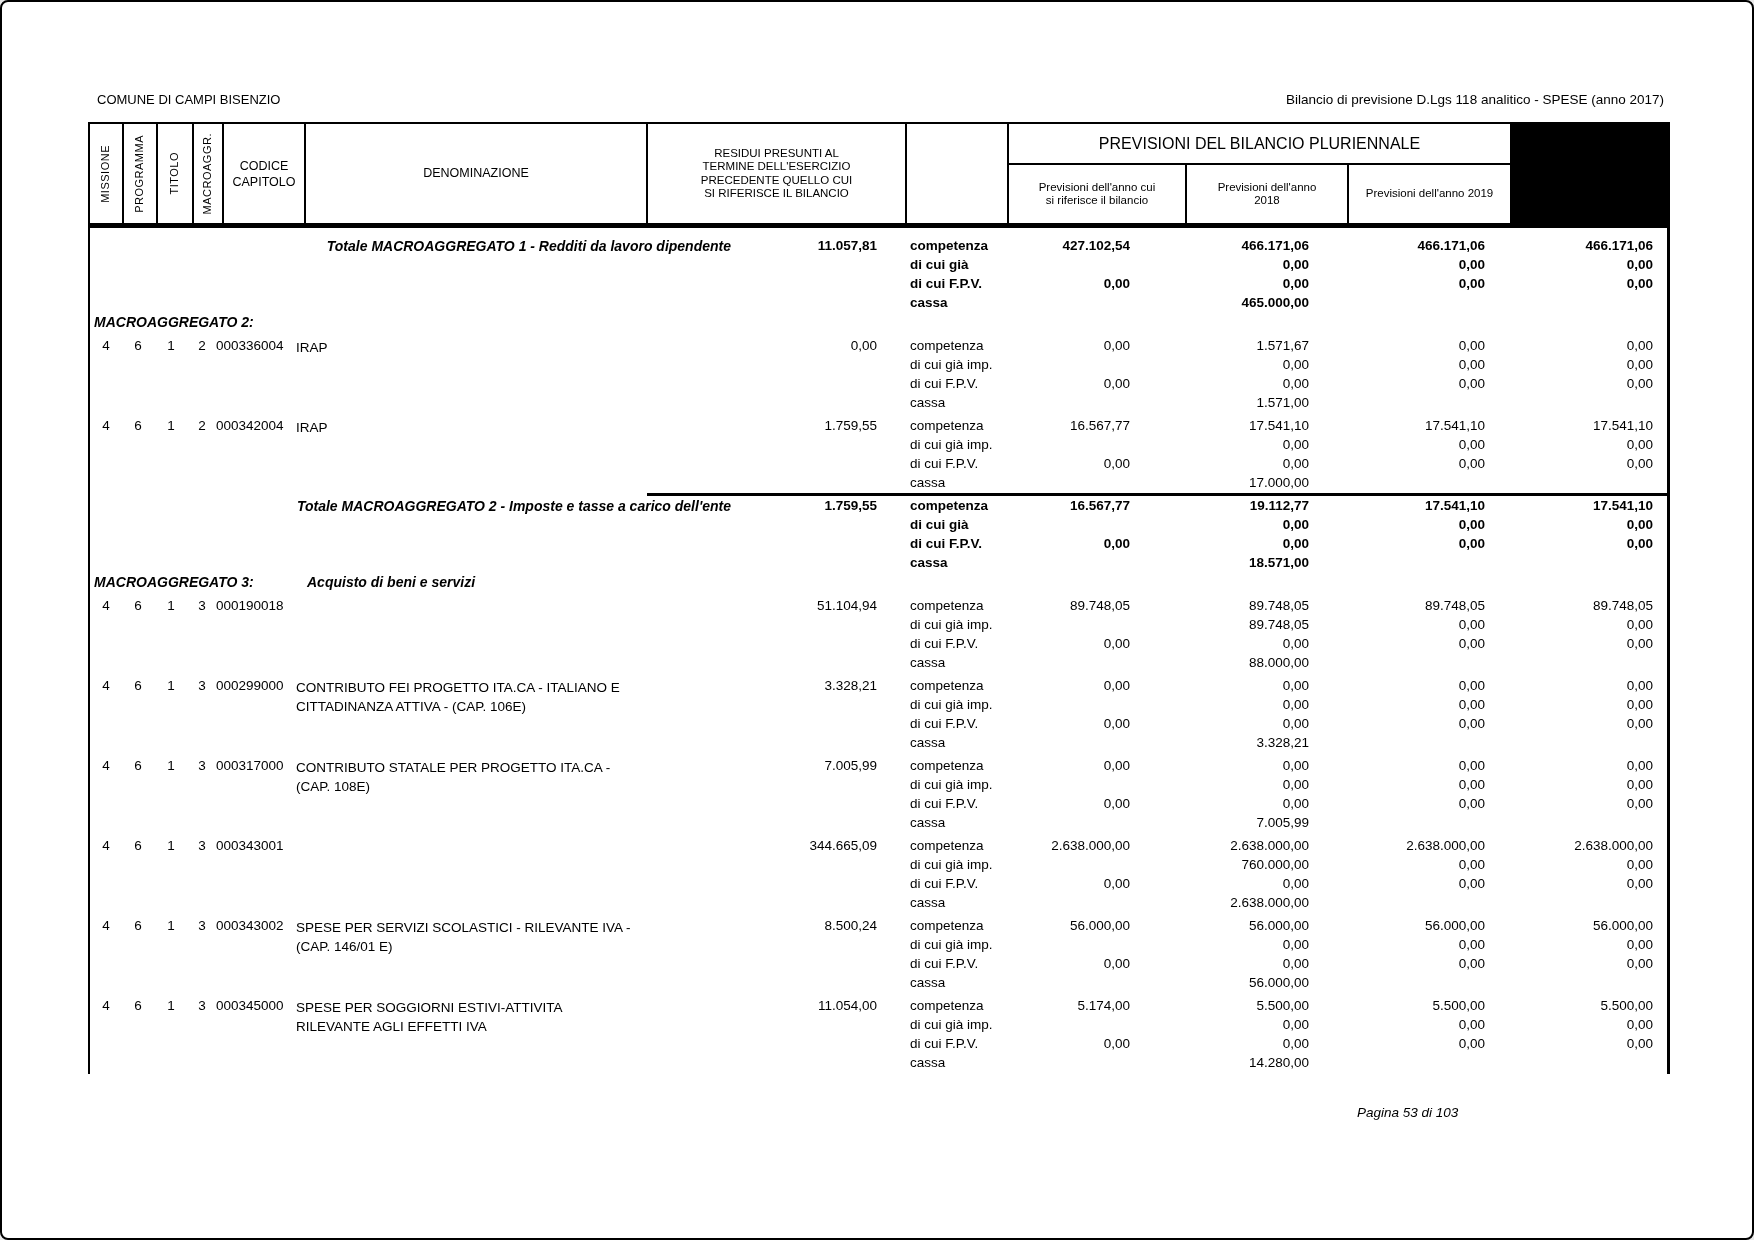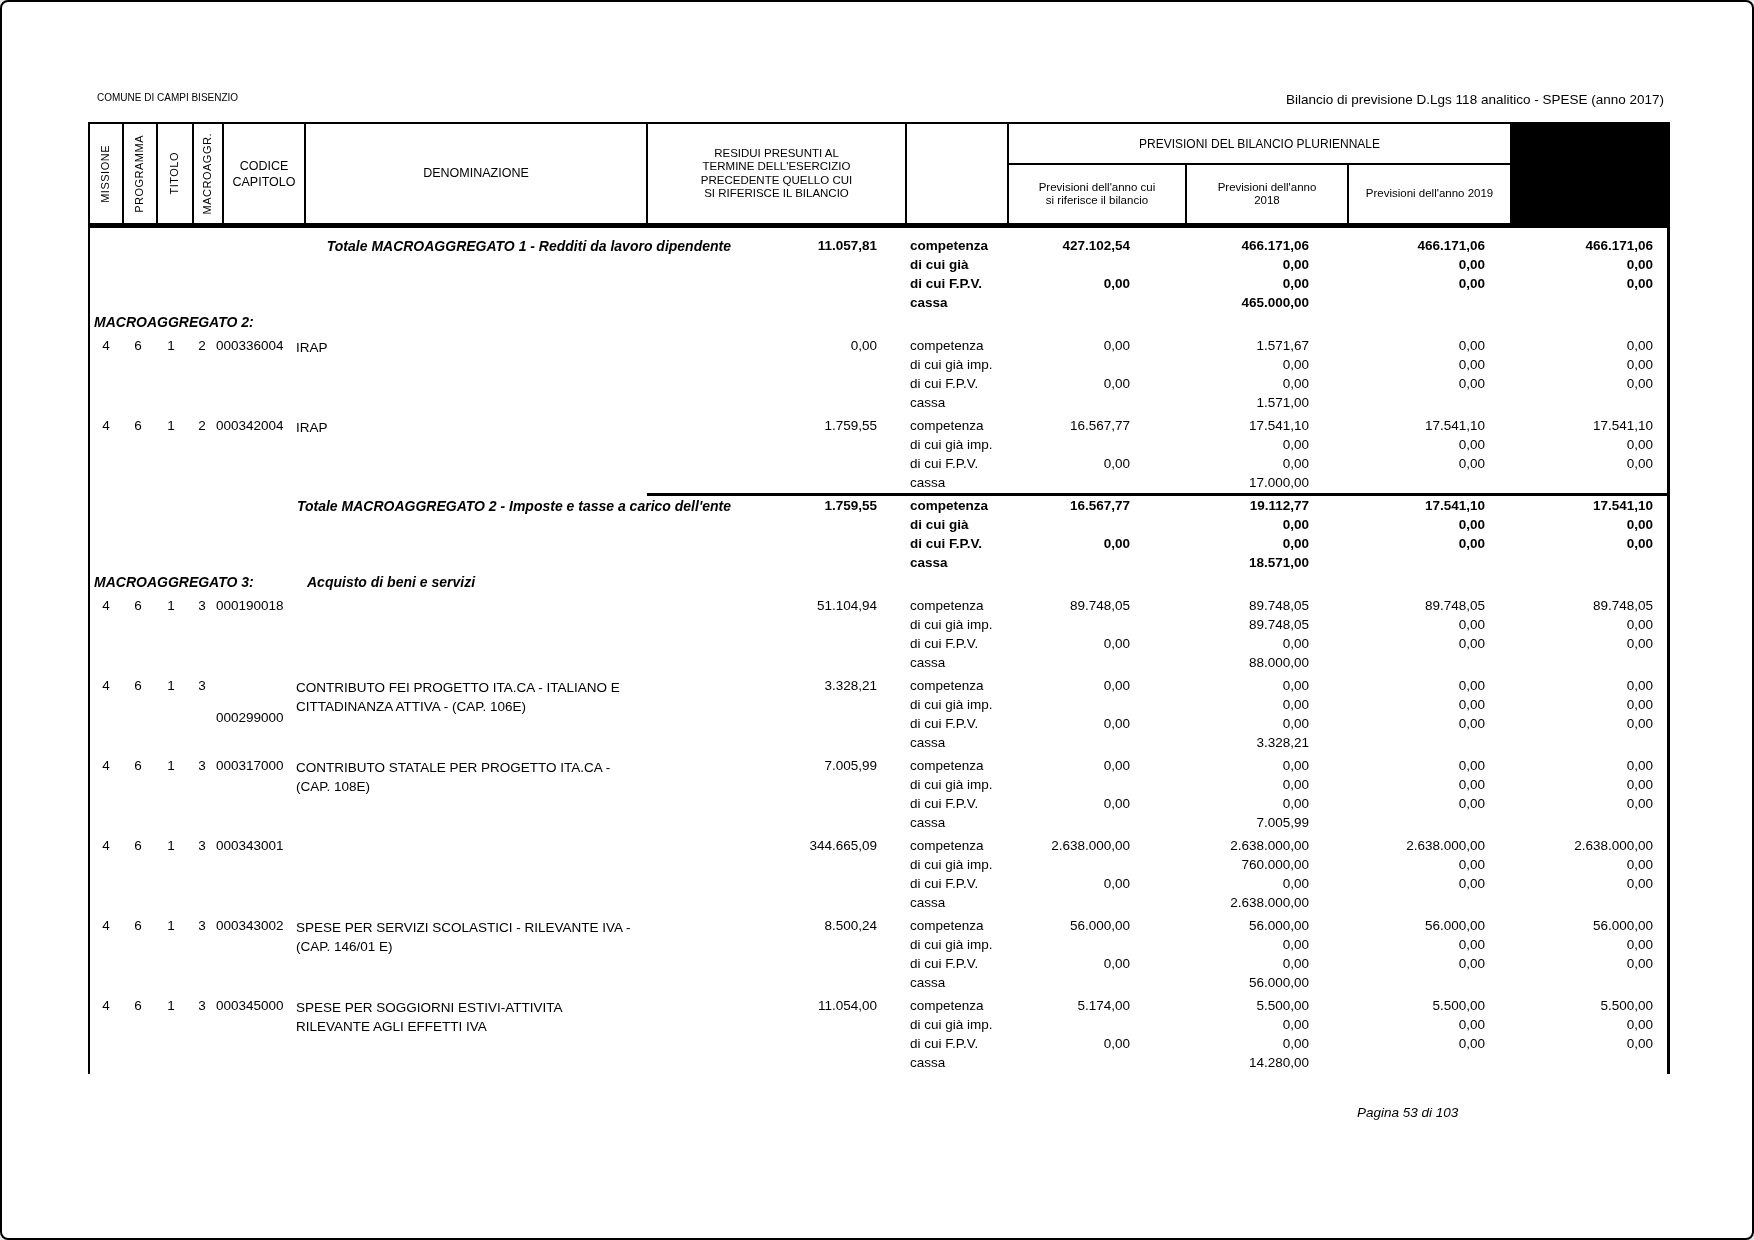--- a/index.html
+++ b/index.html
@@ -1,34 +1,34 @@
 <!DOCTYPE html>
 <html><head>
 <meta charset="utf-8">
 <style>
   html,body { margin:0; padding:0; background:#e8e8e8; }
   .page {
     position:relative; width:1750px; height:1236px; background:#fff;
     border:2px solid #000; border-radius:8px; overflow:hidden;
     font-family:"Liberation Sans", sans-serif; color:#000;
   }
-  .doc-head-left  { position:absolute; left:95px;  top:90px; font-size:10px; }
+  .doc-head-left  { position:absolute; left:95px;  top:90px; font-size:13px; }
   .doc-head-right { position:absolute; right:88px; top:90px; font-size:13.5px; }
 
   
   .thead {
     position:absolute; left:86px; top:120px; width:1578px; height:99px;
     display:grid; grid-template-columns:32px 32px 34px 28px 80px 340px 257px 100px 156px 501px;
     gap:2px; background:#000; border:2px solid #000;
   }
   .th { background:#fff; display:flex; align-items:center; justify-content:center;
         text-align:center; font-size:11.5px; line-height:13.5px; white-space:pre-line; overflow:hidden; }
   .th-vert span { writing-mode:vertical-rl; transform:rotate(180deg); font-size:11px; letter-spacing:.5px; }
   .th-pluri { background:#000; display:grid; grid-template-rows:39px 1fr; gap:2px; padding:0; }
-  .th-pluri .top { background:#fff; display:flex; align-items:center; justify-content:center; font-size:12px; }
+  .th-pluri .top { background:#fff; display:flex; align-items:center; justify-content:center; font-size:16px; }
   .th-pluri .sub { background:#000; display:grid; grid-template-columns:176px 160px 161px; gap:2px; }
   .th-pluri .sub .th { font-size:11.5px; }
 
   
   .tbody {
     position:absolute; left:86px; top:223px; width:1582px; box-sizing:border-box;
     border-left:2px solid #000; border-right:3px solid #000; border-top:3px solid #000;
     padding-top:6px; font-size:13.5px;
   }
   .row { display:grid; position:relative;
@@ -207,21 +207,21 @@
         <span class="cell num col-18" style="grid-row: 3;">0,00</span>
         <span class="cell num col-19" style="grid-row: 3;">0,00</span>
         <span class="cell col-label" style="grid-row: 4;">cassa</span>
         <span class="cell num col-anno" style="grid-row: 4;">88.000,00</span>
       </div>
       <div class="row money cap">
         <span class="cell code c-mis" style="grid-row: 1;">4</span>
         <span class="cell code c-prog" style="grid-row: 1;">6</span>
         <span class="cell code c-tit" style="grid-row: 1;">1</span>
         <span class="cell code c-mac" style="grid-row: 1;">3</span>
-        <span class="cell c-cod" style="grid-row: 1; margin-top: 32px;">000299000</span>
+        <span class="cell c-cod" style="grid-row: 1;">000299000</span>
         <span class="cell c-den" style="grid-row: 1 / span 4;">CONTRIBUTO FEI PROGETTO ITA.CA - ITALIANO E CITTADINANZA ATTIVA - (CAP. 106E)</span>
         <span class="cell num c-res" style="grid-row: 1;">3.328,21</span>
         <span class="cell col-label" style="grid-row: 1;">competenza</span>
         <span class="cell num col-pd" style="grid-row: 1;">0,00</span>
         <span class="cell num col-anno" style="grid-row: 1;">0,00</span>
         <span class="cell num col-18" style="grid-row: 1;">0,00</span>
         <span class="cell num col-19" style="grid-row: 1;">0,00</span>
         <span class="cell col-label" style="grid-row: 2;">di cui già imp.</span>
         <span class="cell num col-anno" style="grid-row: 2;">0,00</span>
         <span class="cell num col-18" style="grid-row: 2;">0,00</span>

